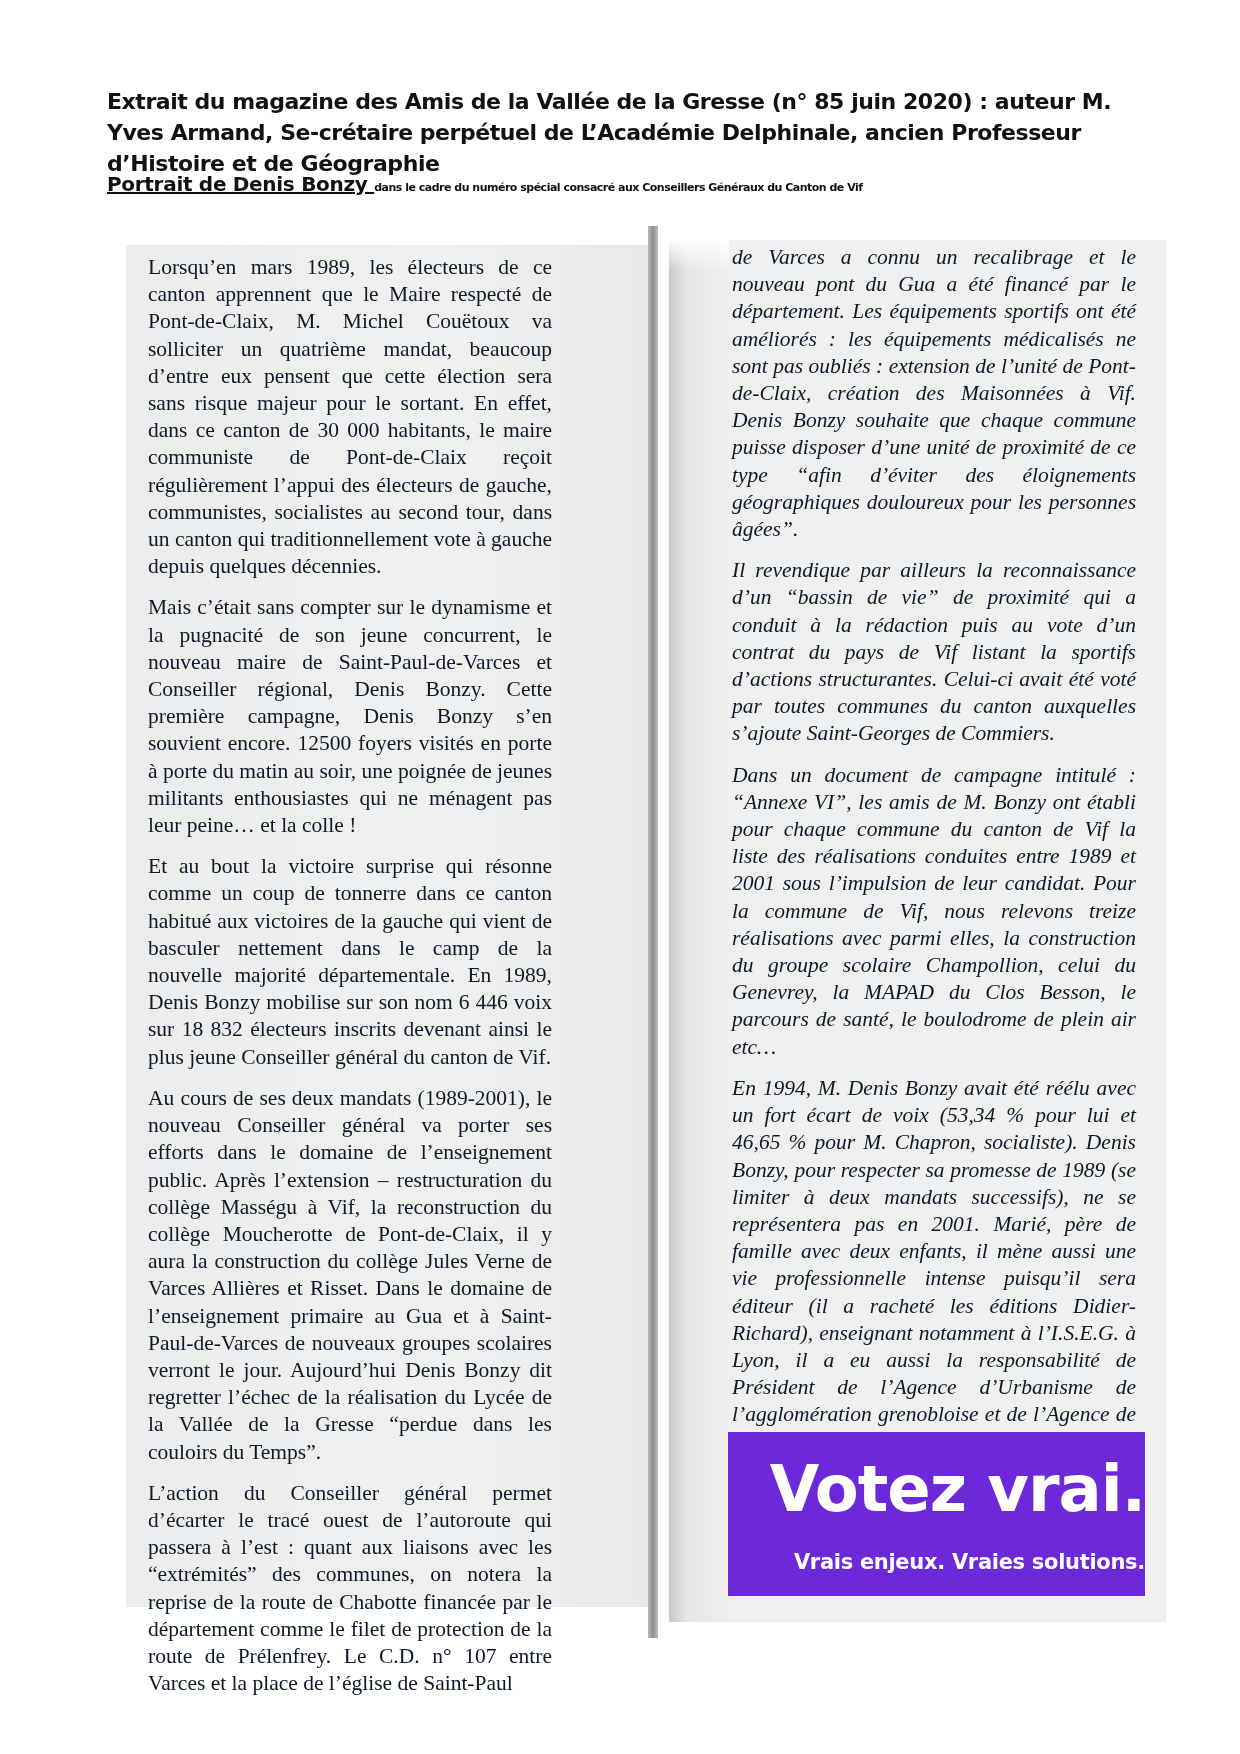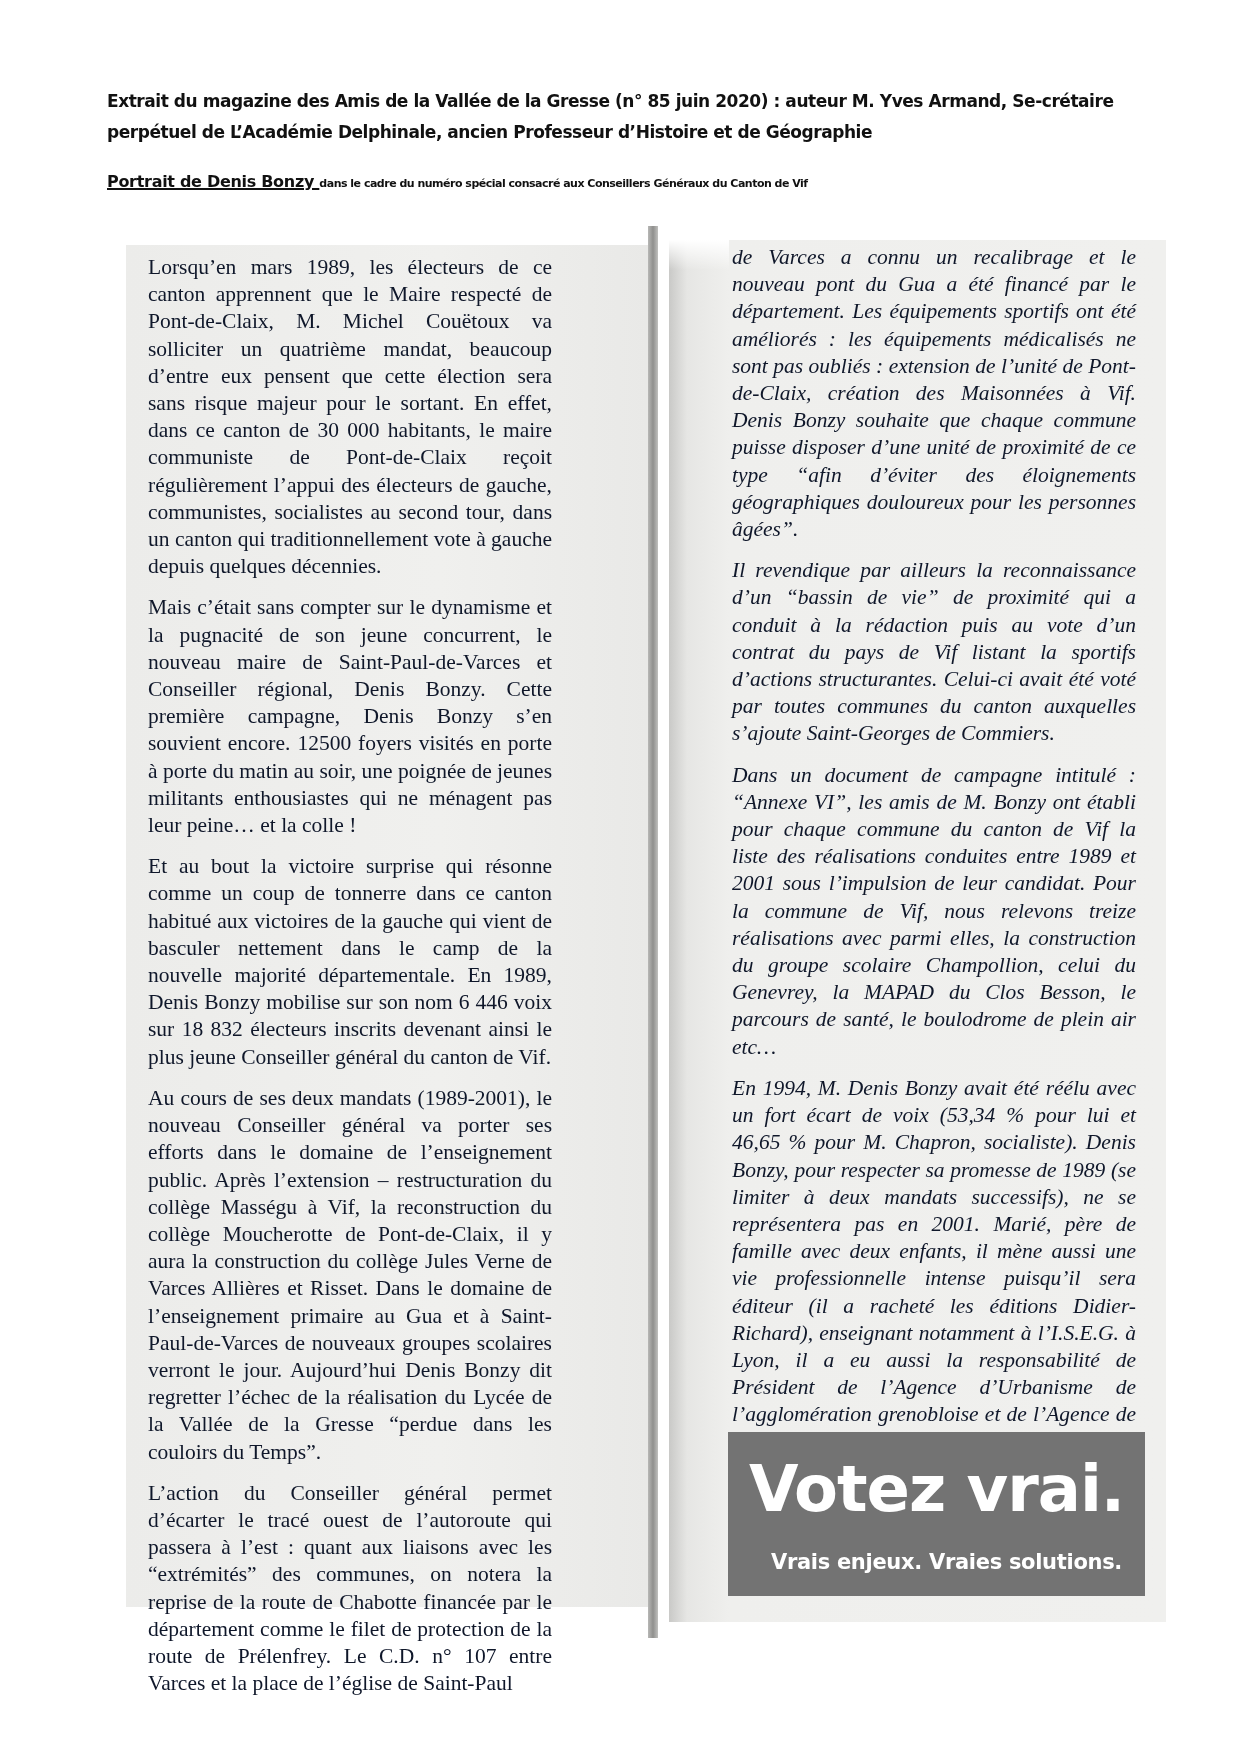--- a/index.html
+++ b/index.html
@@ -1,39 +1,39 @@
 <!DOCTYPE html>
 <html><head>
 <meta charset="utf-8">
 <style>
   html, body { margin:0; padding:0; background:#ffffff; }
   body { width:1240px; height:1754px; position:relative; overflow:hidden; }
   .header { position:absolute; left:107px; top:86px; width:1060px;
     font-family:"DejaVu Sans", "Liberation Sans", sans-serif; font-weight:bold; color:#111;
-    font-size:17px; line-height:31px; letter-spacing:-0.45px; }
+    font-size:22px; line-height:31px; letter-spacing:-0.45px; }
   .portrait { position:absolute; left:107px; top:172px; width:1080px; white-space:nowrap;
     font-family:"DejaVu Sans", "Liberation Sans", sans-serif; font-weight:bold; color:#111; }
-  .portrait .name { font-size:16px; text-decoration:underline; text-decoration-thickness:2px; letter-spacing:-0.3px; }
+  .portrait .name { font-size:20px; text-decoration:underline; text-decoration-thickness:2px; letter-spacing:-0.3px; }
   .portrait .rest { font-size:11px; letter-spacing:-0.5px; }
   .page { position:absolute; background:#efefec; }
   .page-left { left:126px; top:245px; width:522px; height:1362px;
     background:linear-gradient(90deg,#ececea 0%, #f0f0ee 60%, #e9e9e7 100%); }
   .page-right { left:669px; top:240px; width:497px; height:1382px;
     background:linear-gradient(90deg,#c9c9c7 0px, #e6e6e4 18px, #efefed 60px, #f0f0ee 100%); }
   .page-right::before { content:""; position:absolute; left:0; top:0; width:60px; height:30px;
     background:linear-gradient(180deg,#ffffff, rgba(255,255,255,0)); }
   .divider { position:absolute; left:648px; top:226px; width:10px; height:1412px;
     background:linear-gradient(90deg,#b8b8b6,#8f8f8d 50%,#c0c0be); }
   .col { position:absolute; font-family:"Liberation Serif", "DejaVu Serif", serif; color:#0f172a;
     font-size:21.5px; line-height:27.2px; text-align:justify; }
   .col p { margin:0 0 14px 0; }
   .col-left { left:148px; top:254px; width:404px; }
   .col-right { left:732px; top:244px; width:404px;font-style:italic; }
-  .logo { position:absolute; left:728px; top:1432px; width:417px; height:164px; background:#737373;
-    color:#fff; font-family:"DejaVu Sans", "Liberation Sans", sans-serif; text-align:center; }
+  .logo { position:absolute; left:728px; top:1432px; width:417px; height:164px; background:#6d28d9;
+    color:#fff; font-family:"DejaVu Sans", "Liberation Sans", sans-serif; text-align:right; }
   .logo .brand { position:absolute; left:0; right:0; top:22px; font-size:64px; font-weight:bold;
     letter-spacing:-1px; line-height:70px; }
   .logo .tagline { position:absolute; left:0; right:0; top:118px; font-size:21px; font-weight:bold; letter-spacing:-0.3px;padding-left:20px; }
 </style>
 </head>
 <body>
 
 <div class="header">Extrait du magazine des Amis de la Vallée de la Gresse (n° 85 juin 2020) : auteur M. Yves Armand, Se-crétaire perpétuel de L’Académie Delphinale, ancien Professeur d’Histoire et de Géographie</div>
 
 <div class="portrait">

